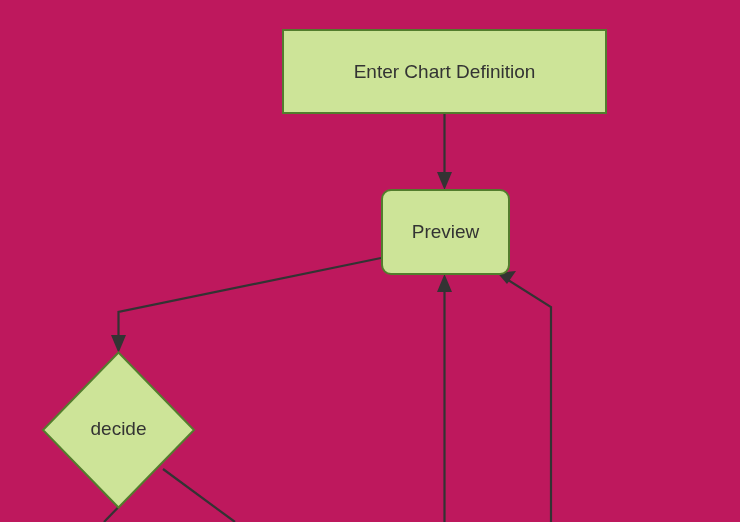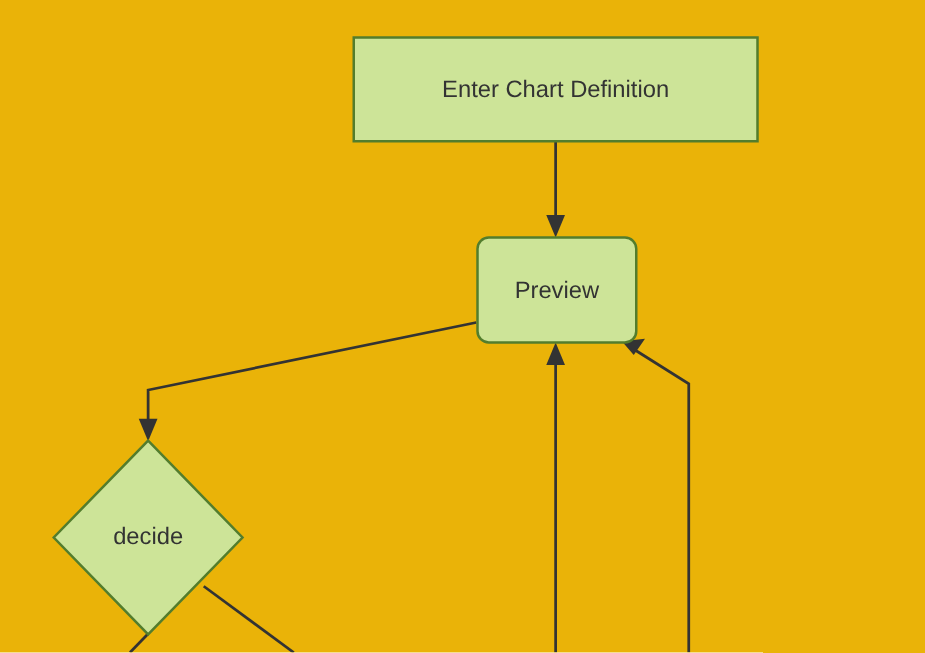--- a/index.html
+++ b/index.html
@@ -10,21 +10,21 @@
   body {
     width: 740px;
     height: 522px;
     overflow: hidden;
     font-family: "Liberation Sans", "DejaVu Sans", sans-serif;
   }
   #canvas {
     position: relative;
     width: 740px;
     height: 522px;
-    background: #eab308;
+    background: #be185d;
   }
   #flow-svg {
     position: absolute;
     left: 0;
     top: 0;
     width: 740px;
     height: 522px;
   }
   .node-shape {
     fill: #cde498;

